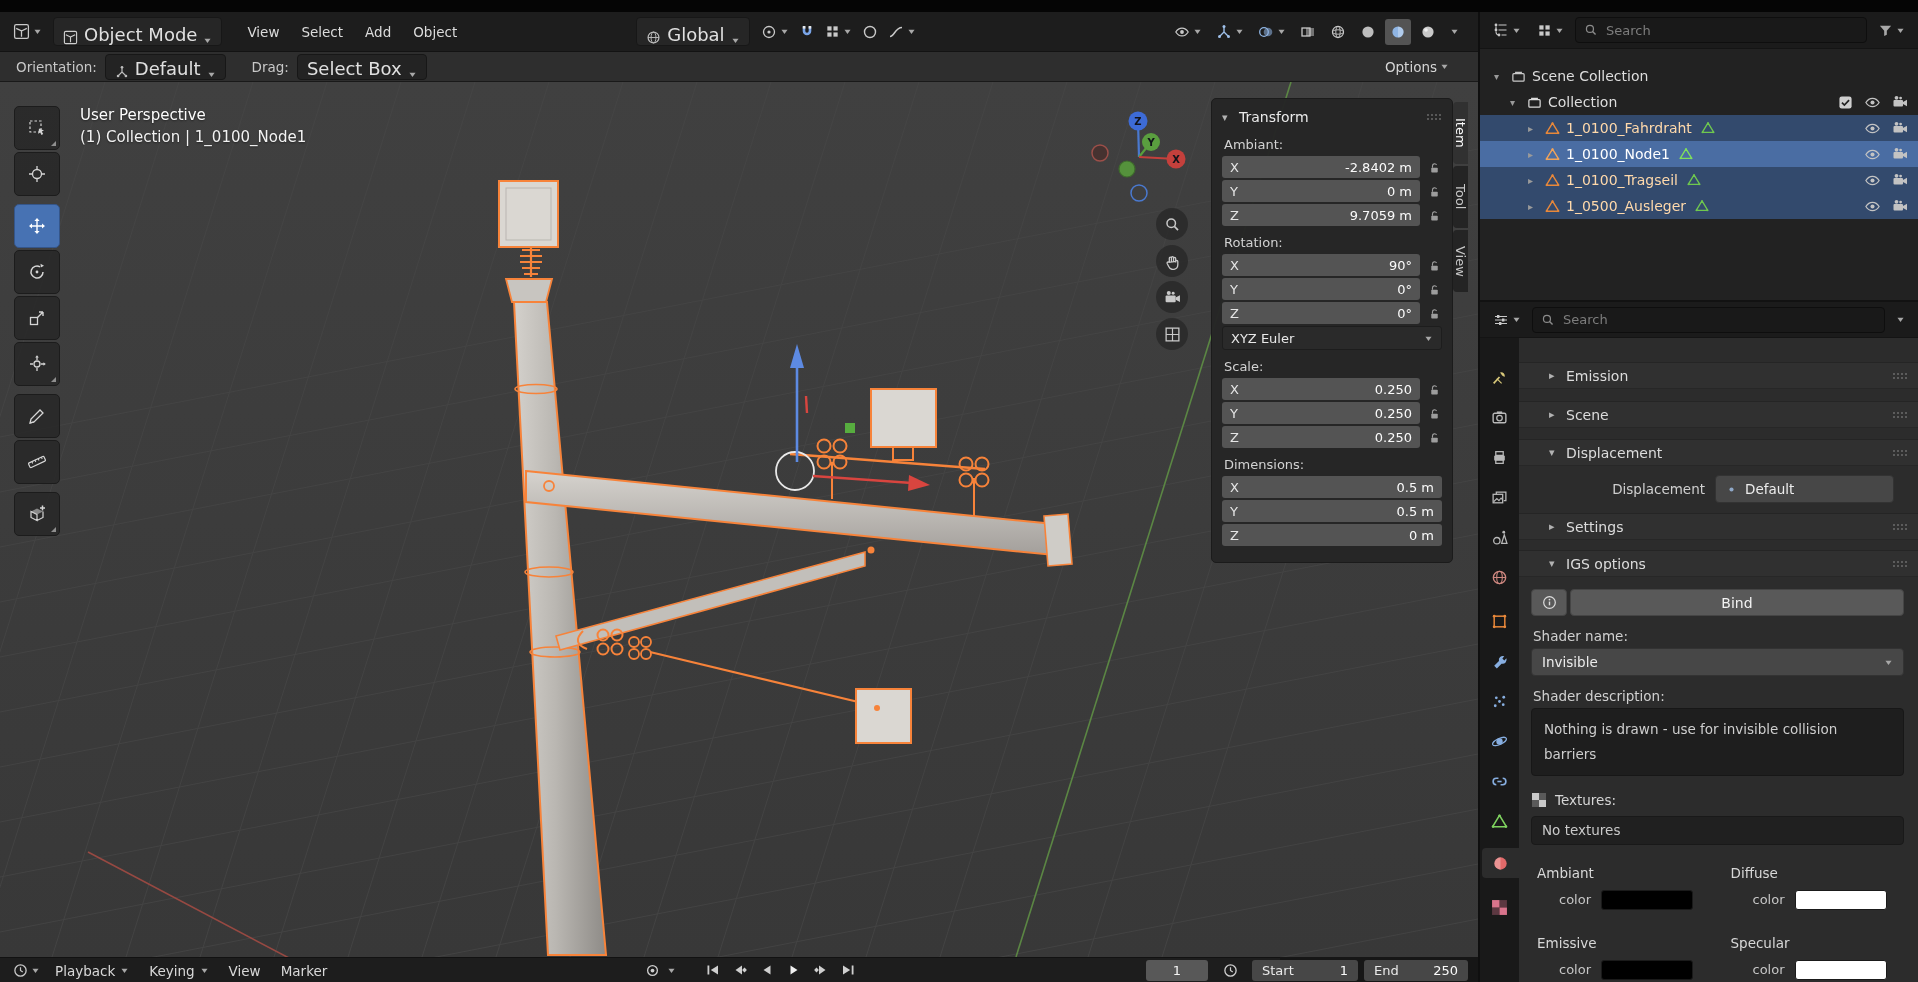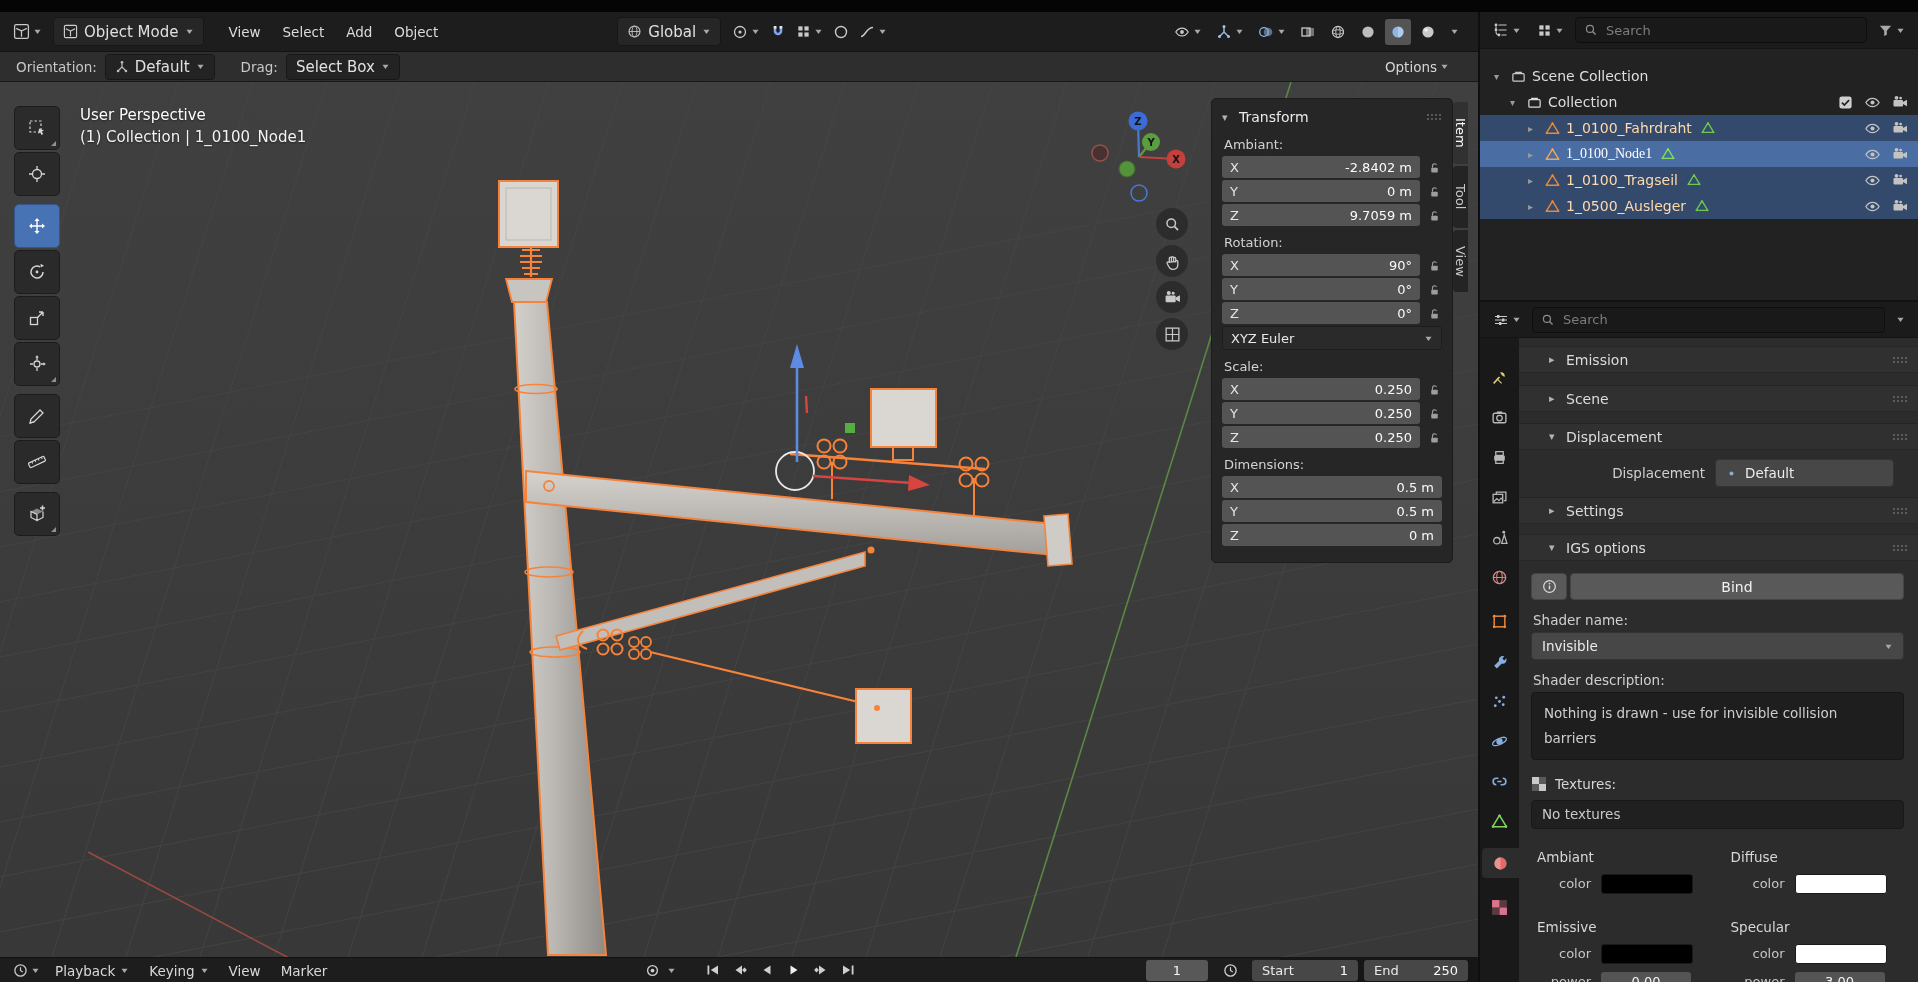--- a/index.html
+++ b/index.html
@@ -8,21 +8,21 @@
   svg.ic{display:inline-block;vertical-align:middle;}
   .crt{width:9px;height:9px;color:#a8a8a8;flex:0 0 auto;}
 
   
   .topstrip{position:absolute;left:0;top:0;width:1918px;height:12px;background:#050505;}
 
   
   .leftcol{position:absolute;left:0;top:12px;width:1478px;height:970px;}
   .hdr1{position:absolute;left:0;top:0;width:100%;height:40px;background:#1d1d1d;border-bottom:1px solid #131313;display:flex;align-items:center;padding-left:8px;box-sizing:border-box;}
   .hdr2{position:absolute;left:0;top:40px;width:100%;height:30px;background:#2e2e2e;border-bottom:1px solid #191919;display:flex;align-items:center;padding-left:16px;box-sizing:border-box;}
-  .pill{display:inline-flex;align-items:center;gap:6px;height:27px;padding:0 9px;border-radius:4px;background:#262626;border:1px solid #171717;color:#e0e0e0;font-size:15px;}
+  .pill{display:inline-flex;align-items:flex-end;gap:6px;height:27px;padding:0 9px;border-radius:4px;background:#262626;border:1px solid #171717;color:#e0e0e0;font-size:18px;}
   .hdr2 .pill{background:#232323;height:24px;}
   .menu{padding:0 11px;color:#dcdcdc;font-size:13.5px;cursor:default;}
   .ibtn{display:inline-flex;align-items:center;gap:3px;height:26px;padding:0 5px;border-radius:3px;color:#c9c9c9;}
   .ibtn.shade-on{background:#545454;}
   .lbl2{color:#c8c8c8;font-size:13.5px;margin-right:8px;}
 
   
   .viewport{position:absolute;left:0;top:70px;width:1478px;height:875px;background:#737373;overflow:hidden;}
   .vp-overlay{position:absolute;left:80px;top:22px;color:#fdfdfd;font-size:15px;text-shadow:0 1px 2px rgba(0,0,0,.45);line-height:22px;}
   .vp-overlay .l2{color:#f2f2f2;}
@@ -66,33 +66,33 @@
   .outliner{position:absolute;left:0;top:0;width:438px;height:288px;background:#222222;overflow:hidden;}
   .ol-head{height:36px;background:#1b1b1b;border-bottom:1px solid #141414;display:flex;align-items:center;padding:0 8px;gap:6px;}
   .searchbox{flex:1;height:24px;background:#191919;border:1px solid #0e0e0e;border-radius:4px;display:flex;align-items:center;padding:0 8px;gap:6px;color:#8b8b8b;}
   .searchbox input{flex:1;background:transparent;border:none;outline:none;color:#cfcfcf;font-size:13px;font-family:"DejaVu Sans",sans-serif;min-width:0;}
   .searchbox input::placeholder{color:#7d7d7d;}
   .ol-body{padding-top:14px;}
   .ol-row{height:26px;display:flex;align-items:center;font-size:14px;color:#dedede;padding-left:14px;position:relative;}
   .ol-row.sel{background:#334a6d;}
   .ol-row.sel .ol-name{color:#ffd9ab;}
   .ol-row.active{background:#4a6da3;}
-  .ol-row.active .ol-name{color:#ffffff;font-family:Liberation Serif, serif;}
+  .ol-row.active .ol-name{color:#ffffff;}
   .tw{width:17px;color:#9a9a9a;font-size:10px;flex:0 0 17px;}
   .ol-name{margin-left:6px;}
   .ol-right{margin-left:auto;display:flex;gap:11px;margin-right:10px;align-items:center;color:#c3c3c3;}
   .indent1{padding-left:30px;}
   .indent2{padding-left:48px;}
 
   .props{position:absolute;left:0;top:288px;width:438px;height:682px;background:#2c2c2c;border-top:2px solid #121212;box-sizing:border-box;}
   .pr-head{position:absolute;left:0;top:0;width:438px;height:36px;background:#1b1b1b;border-bottom:1px solid #141414;display:flex;align-items:center;padding:0 8px;gap:6px;box-sizing:border-box;}
   .tabstrip{position:absolute;left:0;top:36px;width:39px;bottom:0;background:#191919;}
   .ptab{position:absolute;left:3px;width:33px;height:30px;display:flex;align-items:center;justify-content:center;border-radius:4px 0 0 4px;}
   .ptab.active{left:2px;width:37px;background:#2c2c2c;}
-  .pcontent{position:absolute;left:39px;top:36px;width:399px;bottom:0;background:#2c2c2c;overflow:hidden;padding-top:8px;box-sizing:border-box;}
+  .pcontent{position:absolute;left:39px;top:36px;width:399px;bottom:0;background:#2c2c2c;overflow:hidden;padding-top:24px;box-sizing:border-box;}
   .ph{height:25px;display:flex;align-items:center;padding-left:30px;background:#303030;border-top:1px solid #252525;border-bottom:1px solid #272727;color:#dcdcdc;font-size:14px;}
   .ph .dots8{margin-right:10px;}
   .disp-row{display:flex;align-items:center;margin:10px 24px 10px 0;height:26px;}
   .disp-row .plabel{flex:0 0 186px;text-align:right;margin-right:10px;color:#cfcfcf;font-size:13.5px;}
   .dd2{height:26px;background:#474747;border:1px solid #333;border-radius:4px;display:flex;align-items:center;padding:0 10px;gap:8px;color:#ececec;font-size:13.5px;}
   .dd2 .crt{margin-left:auto;}
   .igs-body{padding:12px 14px 0 12px;}
   .bindrow{display:flex;gap:3px;height:27px;}
   .sq-btn{flex:0 0 34px;background:#595959;border:1px solid #454545;border-radius:4px;display:flex;align-items:center;justify-content:center;color:#dcdcdc;}
   .bind-btn{flex:1;background:#595959;border:1px solid #454545;border-radius:4px;display:flex;align-items:center;justify-content:center;color:#f2f2f2;font-size:14px;}

